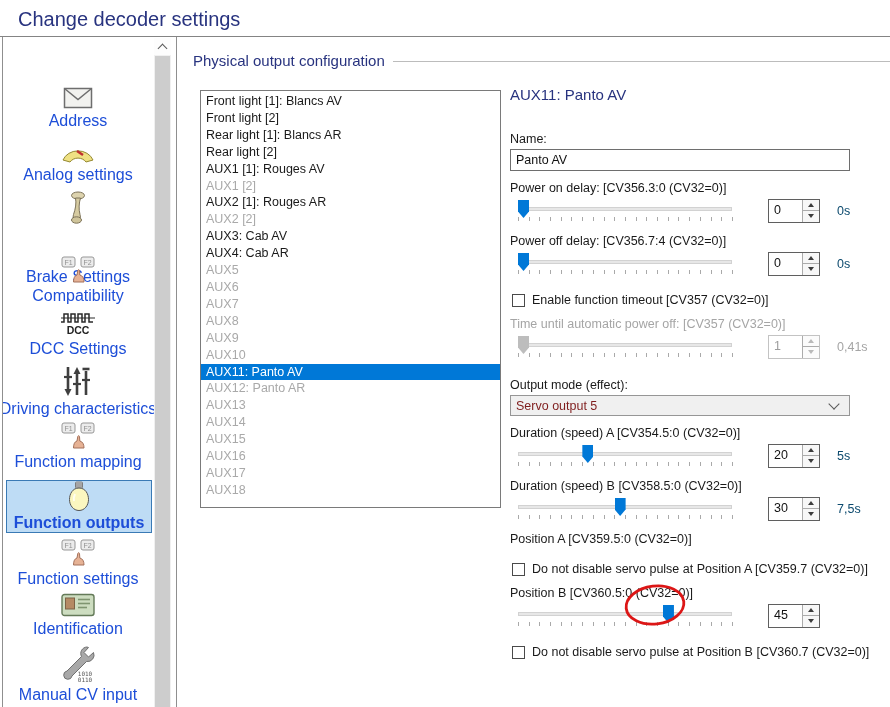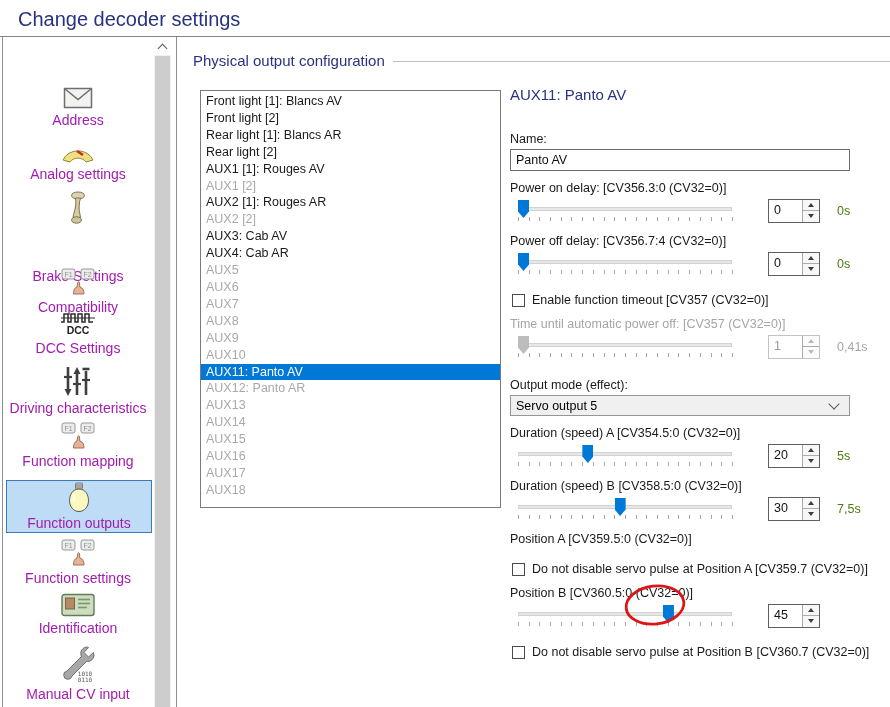--- a/index.html
+++ b/index.html
@@ -10,21 +10,21 @@
   
   .page-title { position:absolute; left:18px; top:8px; font-size:20px; font-weight:400; color:#28337f; }
   .top-sep   { position:absolute; left:0; top:36px; width:890px; height:1px; background:#848484; }
   .left-border { position:absolute; left:2px; top:37px; bottom:0; width:1px; background:#8f8f8f; }
   .panel-divider { position:absolute; left:176px; top:37px; bottom:0; width:1px; background:#8f8f8f; }
 
   
   .sidebar { position:absolute; left:3px; top:37px; width:151px; bottom:0; overflow:hidden; }
   .side-item { position:absolute; left:0; width:150px; display:flex; flex-direction:column; align-items:center; cursor:default; }
   .side-item .icon { display:flex; align-items:center; justify-content:center; }
-  .side-item .side-label { font-size:14px; color:#a21caf; margin-top:3px; white-space:nowrap; }
+  .side-item .side-label { font-size:16px; color:#1d4ed8; margin-top:3px; white-space:nowrap; }
   .side-item.selected { left:3px; width:146px; height:53px; background:#bedcf5; border:1px solid #3a7ab5; justify-content:center; }
   .side-item.selected .side-label { margin-top:1px; }
 
   .v-scrollbar { position:absolute; left:154px; top:38px; bottom:0; width:17px; background:#f0f0f0; }
   .sb-arrow { position:absolute; top:0; left:0; width:17px; height:17px; background:#fdfdfd; display:flex; align-items:center; justify-content:center; }
   .sb-arrow .chev-up { width:7px; height:7px; border-top:1.6px solid #5a5a5a; border-right:1.6px solid #5a5a5a; transform:rotate(-45deg); margin-top:4px; }
   .sb-thumb { position:absolute; top:18px; bottom:0; left:1px; width:15px; background:#cdcdcd; }
 
   
   .section-title { position:absolute; left:193px; top:52px; font-size:15px; color:#28337f; background:#fff; padding-right:8px; z-index:2; }
@@ -60,31 +60,31 @@
   .spin-btns { width:17px; display:flex; flex-direction:column; border-left:1px solid #ababab; }
   .spin-btn { flex:1; display:flex; align-items:center; justify-content:center; background:#f7f7f7; }
   .spin-btn + .spin-btn { border-top:1px solid #ababab; }
   .arr-up { width:0; height:0; border-left:3.5px solid transparent; border-right:3.5px solid transparent; border-bottom:4.5px solid #3c3c3c; }
   .arr-down { width:0; height:0; border-left:3.5px solid transparent; border-right:3.5px solid transparent; border-top:4.5px solid #3c3c3c; }
   .row-slider.disabled .spinbox { border-color:#c3c3c3; }
   .row-slider.disabled .spin-value { color:#9d9d9d; }
   .row-slider.disabled .spin-btn { background:#fbfbfb; }
   .row-slider.disabled .arr-up { border-bottom-color:#b9b9b9; }
   .row-slider.disabled .arr-down { border-top-color:#b9b9b9; }
-  .unit { margin-left:17px; font-size:12.5px; color:#4d7c0f; white-space:nowrap; }
+  .unit { margin-left:17px; font-size:12.5px; color:#0c4a6e; white-space:nowrap; }
   .row-slider.disabled .unit { color:#a5a5a5; }
 
   .row-checkbox { margin-top:16px; display:flex; align-items:center; }
   .checkbox { width:13px; height:13px; border:1px solid #4a4a4a; background:#fff; margin:0 7px 0 2px; flex:none; }
   .cb-label { font-size:12.5px; color:#1a1a1a; white-space:nowrap; }
 
   .row-select-label { margin-top:18px; font-size:12.5px; color:#1a1a1a; }
   .selectbox { margin-top:3px; width:340px; height:21px; background:#f0f0f0; border:1px solid #969696;
                display:flex; align-items:center; cursor:default; }
-  .select-value { flex:1; font-size:12.5px; color:#000000; padding-left:5px; }
+  .select-value { flex:1; font-size:12.5px; color:#7f1d1d; padding-left:5px; }
   .chev-down { width:8px; height:8px; border-right:1.5px solid #5a5a5a; border-bottom:1.5px solid #5a5a5a;
                transform:rotate(45deg); margin:-4px 11px 0 0; }
 
   .annotation-overlay { position:absolute; left:0; top:0; width:890px; height:707px; pointer-events:none; z-index:5; }
 </style>
 </head>
 <body>
 
 <div class="app">
 
@@ -115,21 +115,21 @@
       <div class="side-item" style="top: 154px; gap: 40px;">
         <span class="icon">
           <svg viewBox="0 0 20 34" width="20" height="34">
             <ellipse cx="10" cy="4.5" rx="6.5" ry="3.5" fill="#ddd3ae" stroke="#7c7258"></ellipse>
             <path d="M7.5,7 C8.5,12 7.5,18 5.5,23.5 C4.5,27.5 6,30.5 9,30.5 C12,30.5 13,27.5 12,23.5 C10.5,18 11,12 12.5,7 Z" fill="#d6cba1" stroke="#7c7258"></path>
             <ellipse cx="8.5" cy="29" rx="5" ry="3.2" fill="#cfc49a" stroke="#7c7258"></ellipse>
           </svg>
         </span>
         <div class="side-label">Brake Settings</div>
       </div>
-      <div class="side-item" style="top: 231px;">
+      <div class="side-item" style="top: 219px;">
         <span class="icon">
           <svg viewBox="0 0 34 28" width="34" height="28">
             <rect x="1" y="1" width="13" height="10" rx="2" fill="#ececec" stroke="#979797"></rect>
             <text x="7.5" y="8.8" font-size="7" text-anchor="middle" fill="#8f8f8f" font-family="sans-serif">F1</text>
             <rect x="20" y="1" width="13" height="10" rx="2" fill="#ececec" stroke="#979797"></rect>
             <text x="26.5" y="8.8" font-size="7" text-anchor="middle" fill="#8f8f8f" font-family="sans-serif">F2</text>
             <path d="M12.5,26 q0,-6 3.5,-7 l0.8,-4.5 q0.8,-1.8 1.7,0 l0.3,4.5 q4.2,1 4.2,7 z" fill="#e6b295" stroke="#a3705a"></path>
           </svg>
         </span>
         <div class="side-label">Compatibility</div>
@@ -165,21 +165,21 @@
           <svg viewBox="0 0 34 28" width="34" height="28">
             <rect x="1" y="1" width="13" height="10" rx="2" fill="#ececec" stroke="#979797"></rect>
             <text x="7.5" y="8.8" font-size="7" text-anchor="middle" fill="#8f8f8f" font-family="sans-serif">F1</text>
             <rect x="20" y="1" width="13" height="10" rx="2" fill="#ececec" stroke="#979797"></rect>
             <text x="26.5" y="8.8" font-size="7" text-anchor="middle" fill="#8f8f8f" font-family="sans-serif">F2</text>
             <path d="M12.5,26 q0,-6 3.5,-7 l0.8,-4.5 q0.8,-1.8 1.7,0 l0.3,4.5 q4.2,1 4.2,7 z" fill="#e6b295" stroke="#a3705a"></path>
           </svg>
         </span>
         <div class="side-label">Function mapping</div>
       </div>
-      <div class="side-item selected" style="top: 443px;">
+      <div class="side-item selected" style="top: 443px; font-weight: bold;">
         <span class="icon">
           <svg viewBox="0 0 24 32" width="24" height="32">
             <rect x="8.5" y="1" width="7" height="6" rx="1" fill="#cccccc" stroke="#7e7e7e"></rect>
             <line x1="8.5" y1="3" x2="15.5" y2="3" stroke="#7e7e7e"></line>
             <line x1="8.5" y1="5" x2="15.5" y2="5" stroke="#7e7e7e"></line>
             <path d="M12,7 C5.5,7 2.5,13 2.5,18.5 C2.5,24.5 6.5,29.5 12,29.5 C17.5,29.5 21.5,24.5 21.5,18.5 C21.5,13 18.5,7 12,7 Z" fill="#fbf7c0" stroke="#555"></path>
             <path d="M8,13 C7,15 6.5,17 7,20" fill="none" stroke="#fffef0" stroke-width="2"></path>
           </svg>
         </span>
         <div class="side-label">Function outputs</div>

